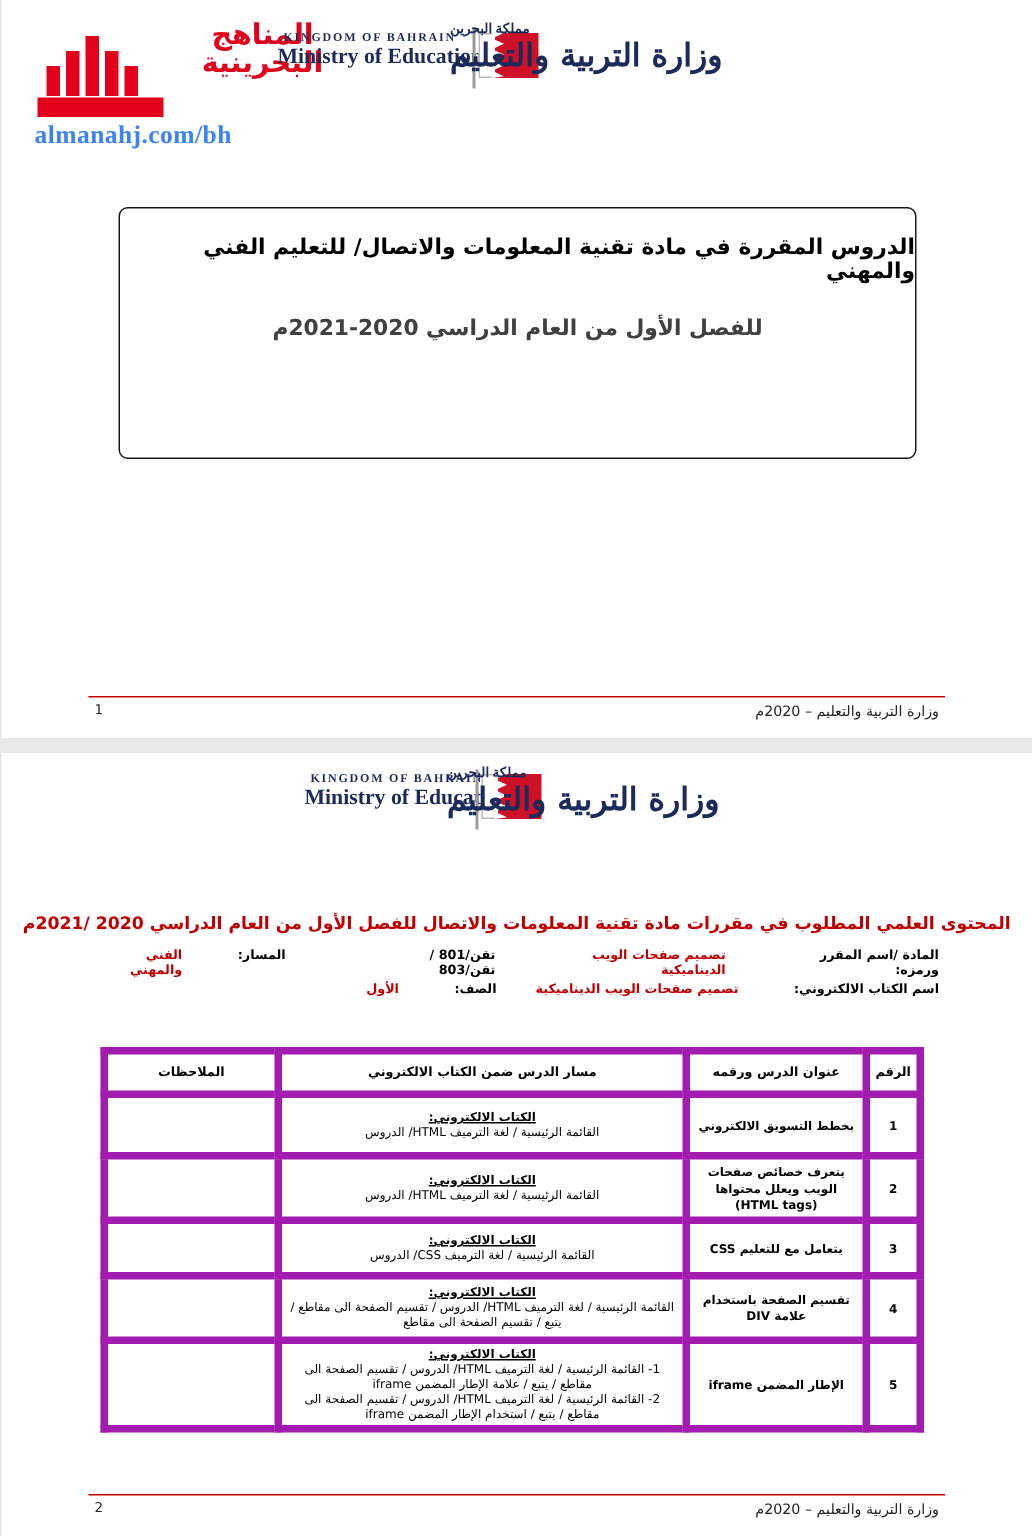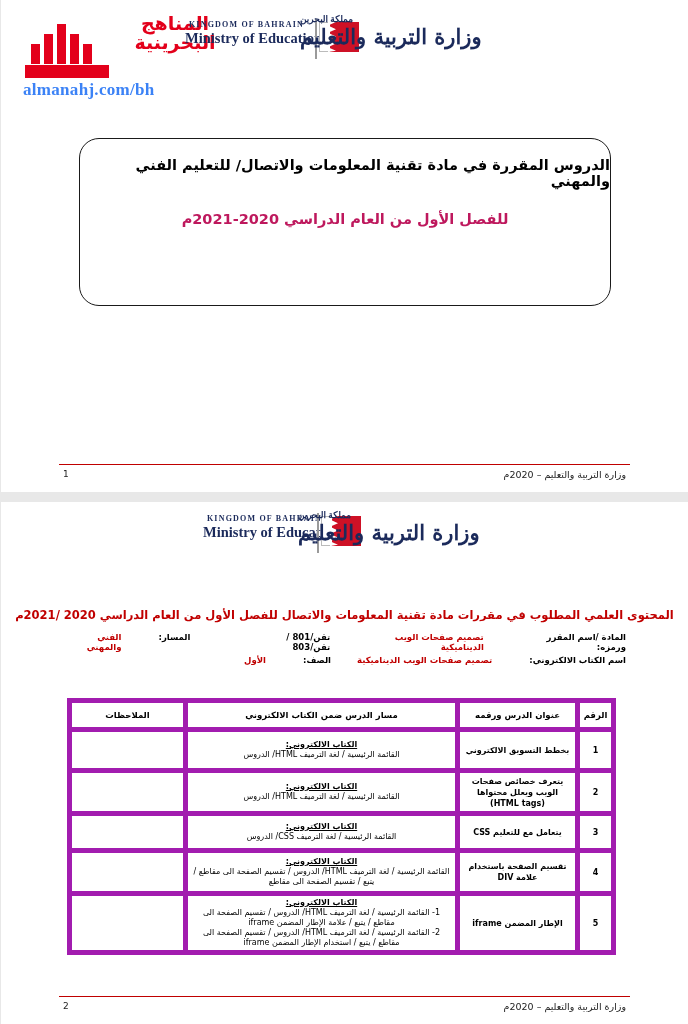--- a/index.html
+++ b/index.html
@@ -113,39 +113,39 @@
     font-family:"DejaVu Serif", serif;
     line-height:26px;
   }
 
   
   .titlebox{
     position:absolute;
     left:78px; top:138px;
     width:532px; height:168px;
     border:1.5px solid #1a1a1a;
-    border-radius:20px;
+    border-radius:6px;
     box-sizing:border-box;
     display:flex;
     flex-direction:column;
     align-items:center;
     padding-top:18px;
   }
   .titlebox .t1{
     font-size:14.5px;
     font-weight:bold;
     font-family:"DejaVu Sans", sans-serif;
     color:#000;
     margin-bottom:22px;
   }
   .titlebox .t2{
     font-size:14.5px;
     font-weight:bold;
     font-family:"DejaVu Sans", sans-serif;
-    color:#be185d;
+    color:#404040;
   }
 
   
   .footline{
     position:absolute;
     left:58px; right:58px;
     border-top:1.3px solid #c00000;
   }
   .pg1line{top:464px;}
   .pg2line{top:494px;}

